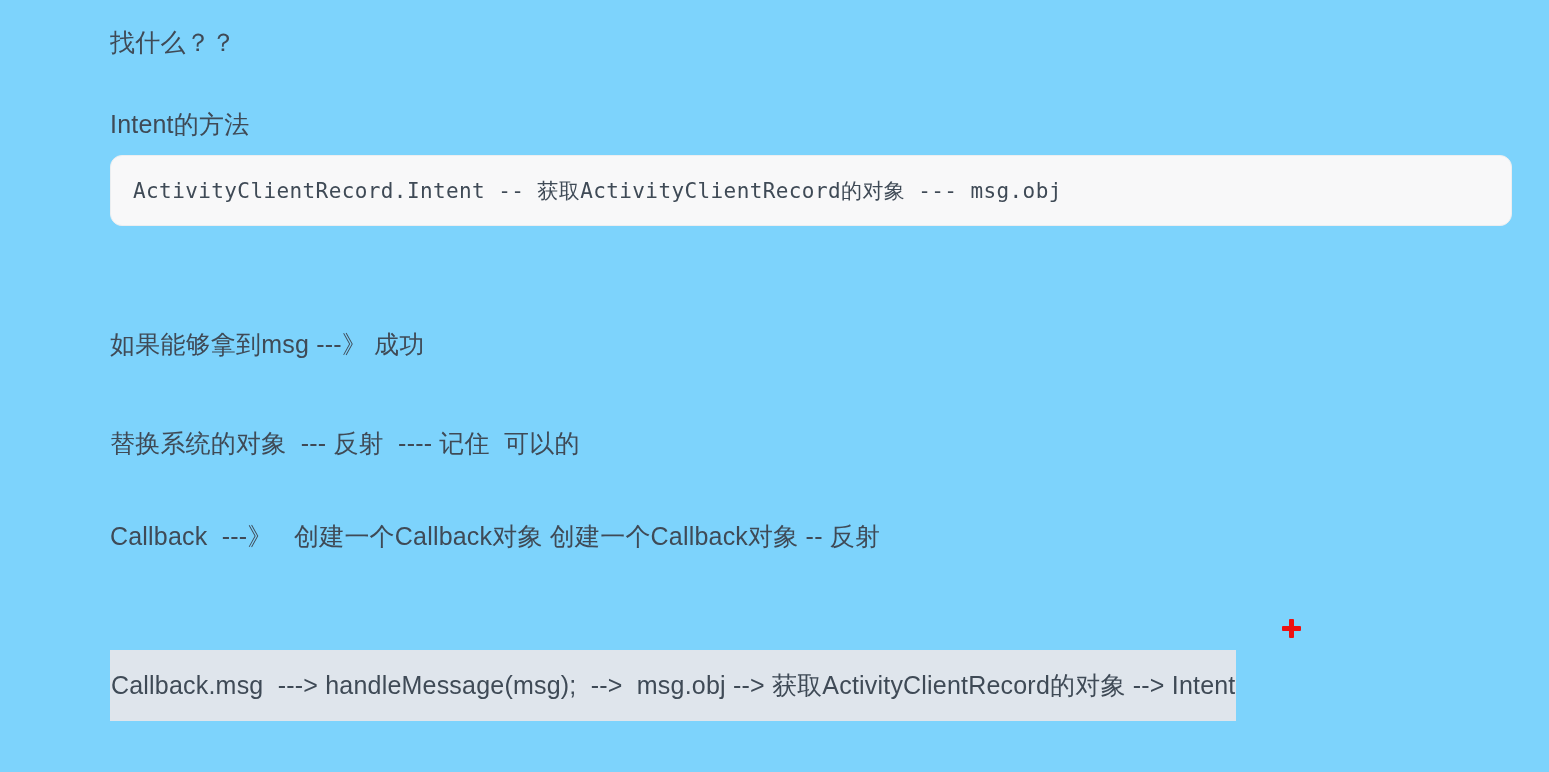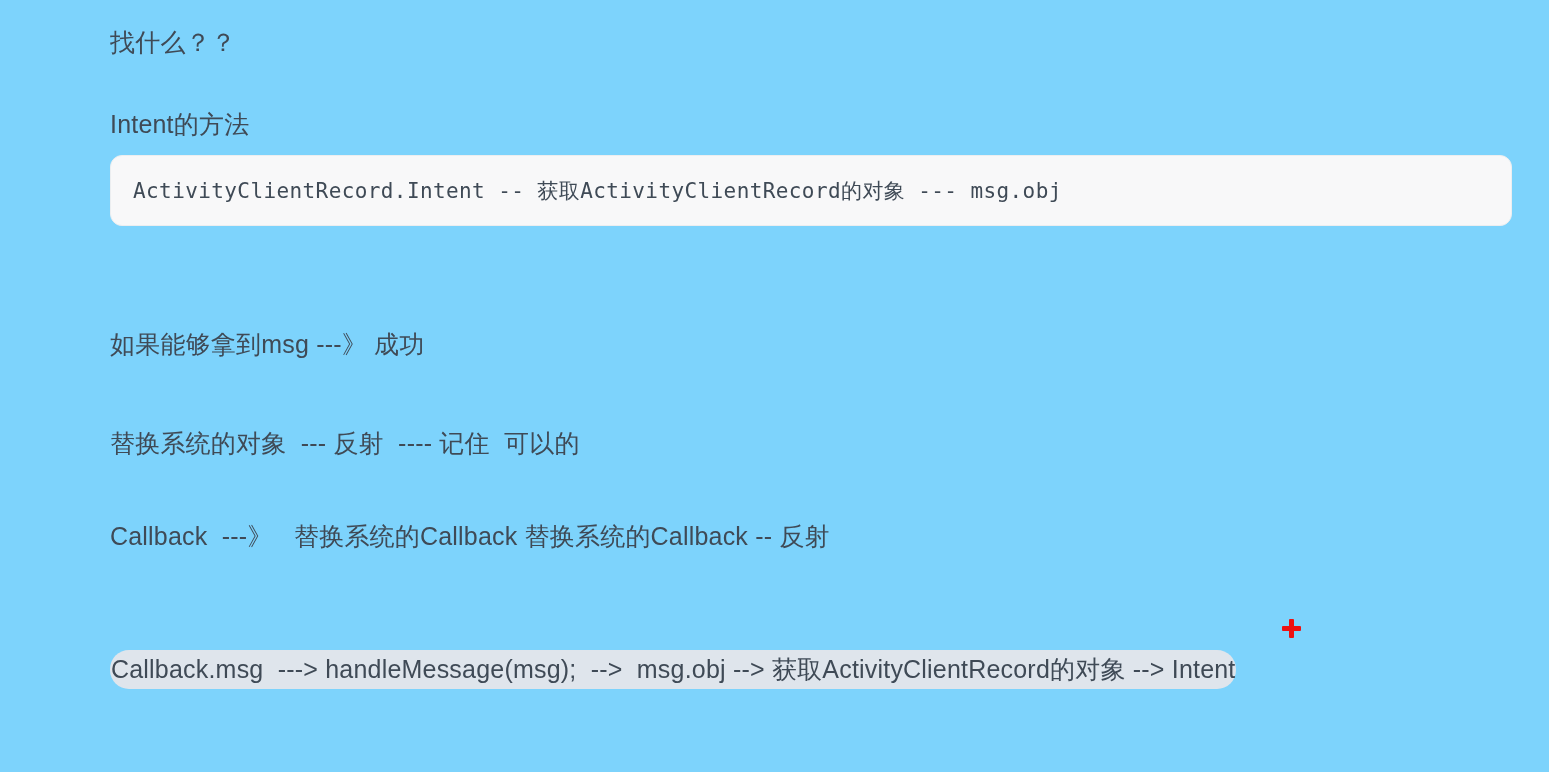--- a/index.html
+++ b/index.html
@@ -68,22 +68,21 @@
     left: 110px;
     top: 650px;
     height: 39px;
     display: flex;
     align-items: center;
     background: #dfe5ec;
     color: #3f4a56;
     font-size: 25px;
     white-space: pre;
     letter-spacing: 0.2px;
-    padding: 0 1px;
-    border-radius: 19px;
+    padding: 16px 1px;
   }
 
   
   .cursor-plus {
     position: absolute;
     left: 1282px;
     top: 619px;
     width: 19px;
     height: 19px;
     pointer-events: none;
@@ -118,19 +117,19 @@
   <div class="note-line l2">Intent的方法</div>
 
   <div class="code-block">
     <span class="code-text">ActivityClientRecord.Intent -- 获取ActivityClientRecord的对象 --- msg.obj</span>
   </div>
 
   <div class="note-line l3">如果能够拿到msg ---》 成功</div>
 
   <div class="note-line l4">替换系统的对象  --- 反射  ---- 记住  可以的</div>
 
-  <div class="note-line l5">Callback  ---》   替换系统的Callback 替换系统的Callback -- 反射</div>
+  <div class="note-line l5">Callback  ---》   创建一个Callback对象 创建一个Callback对象 -- 反射</div>
 
   <div class="selected-line">Callback.msg  ---&gt; handleMessage(msg);  --&gt;  msg.obj --&gt; 获取ActivityClientRecord的对象 --&gt; Intent</div>
 
   <div class="cursor-plus"></div>
 
 </div>
 
 </body></html>

